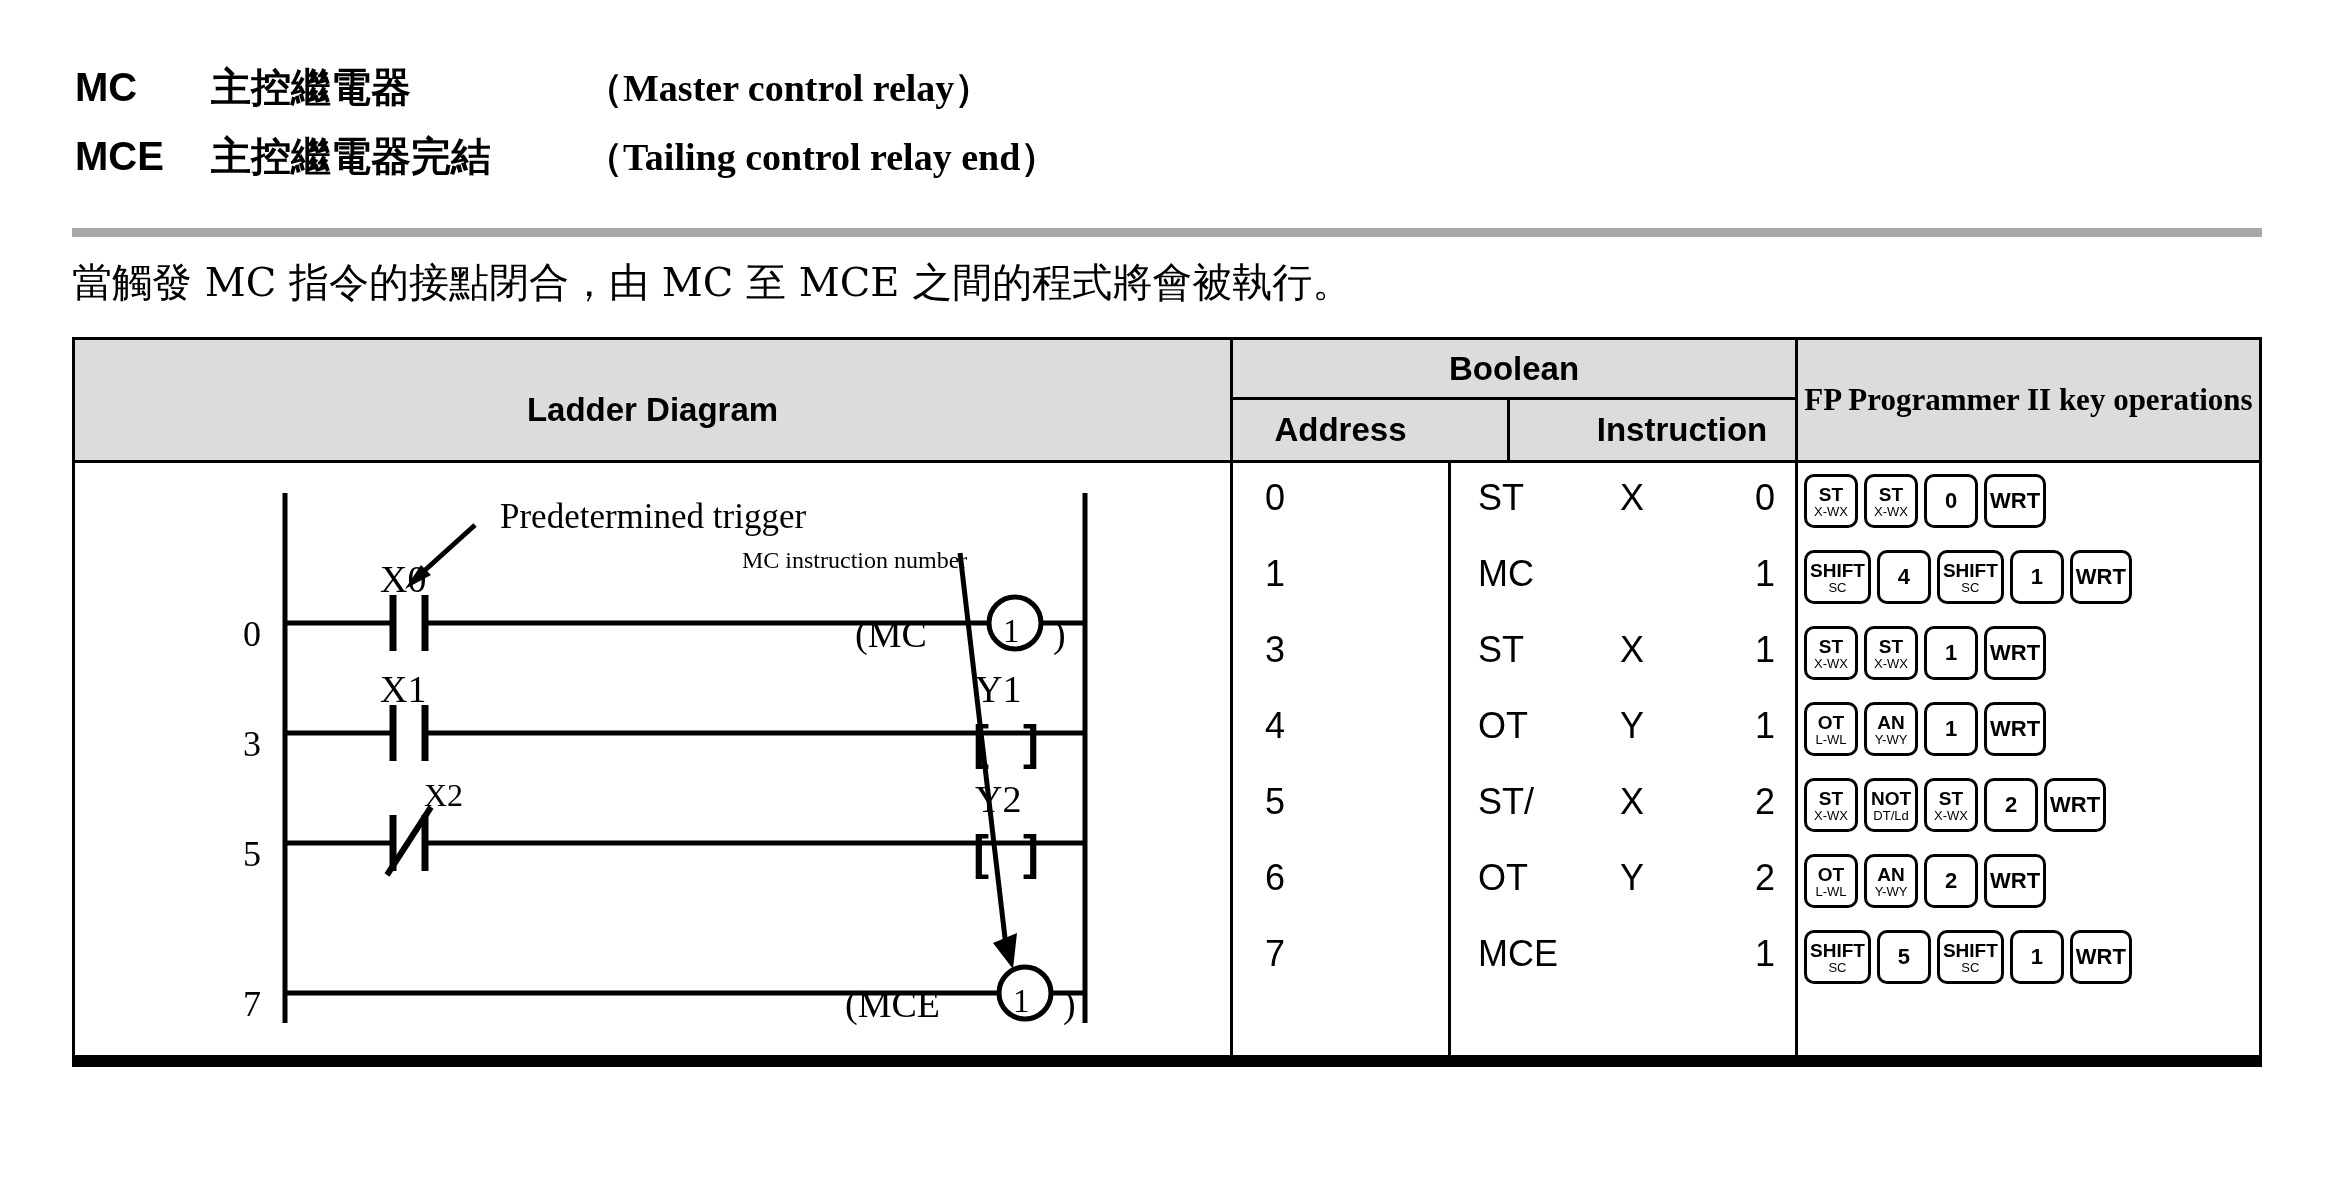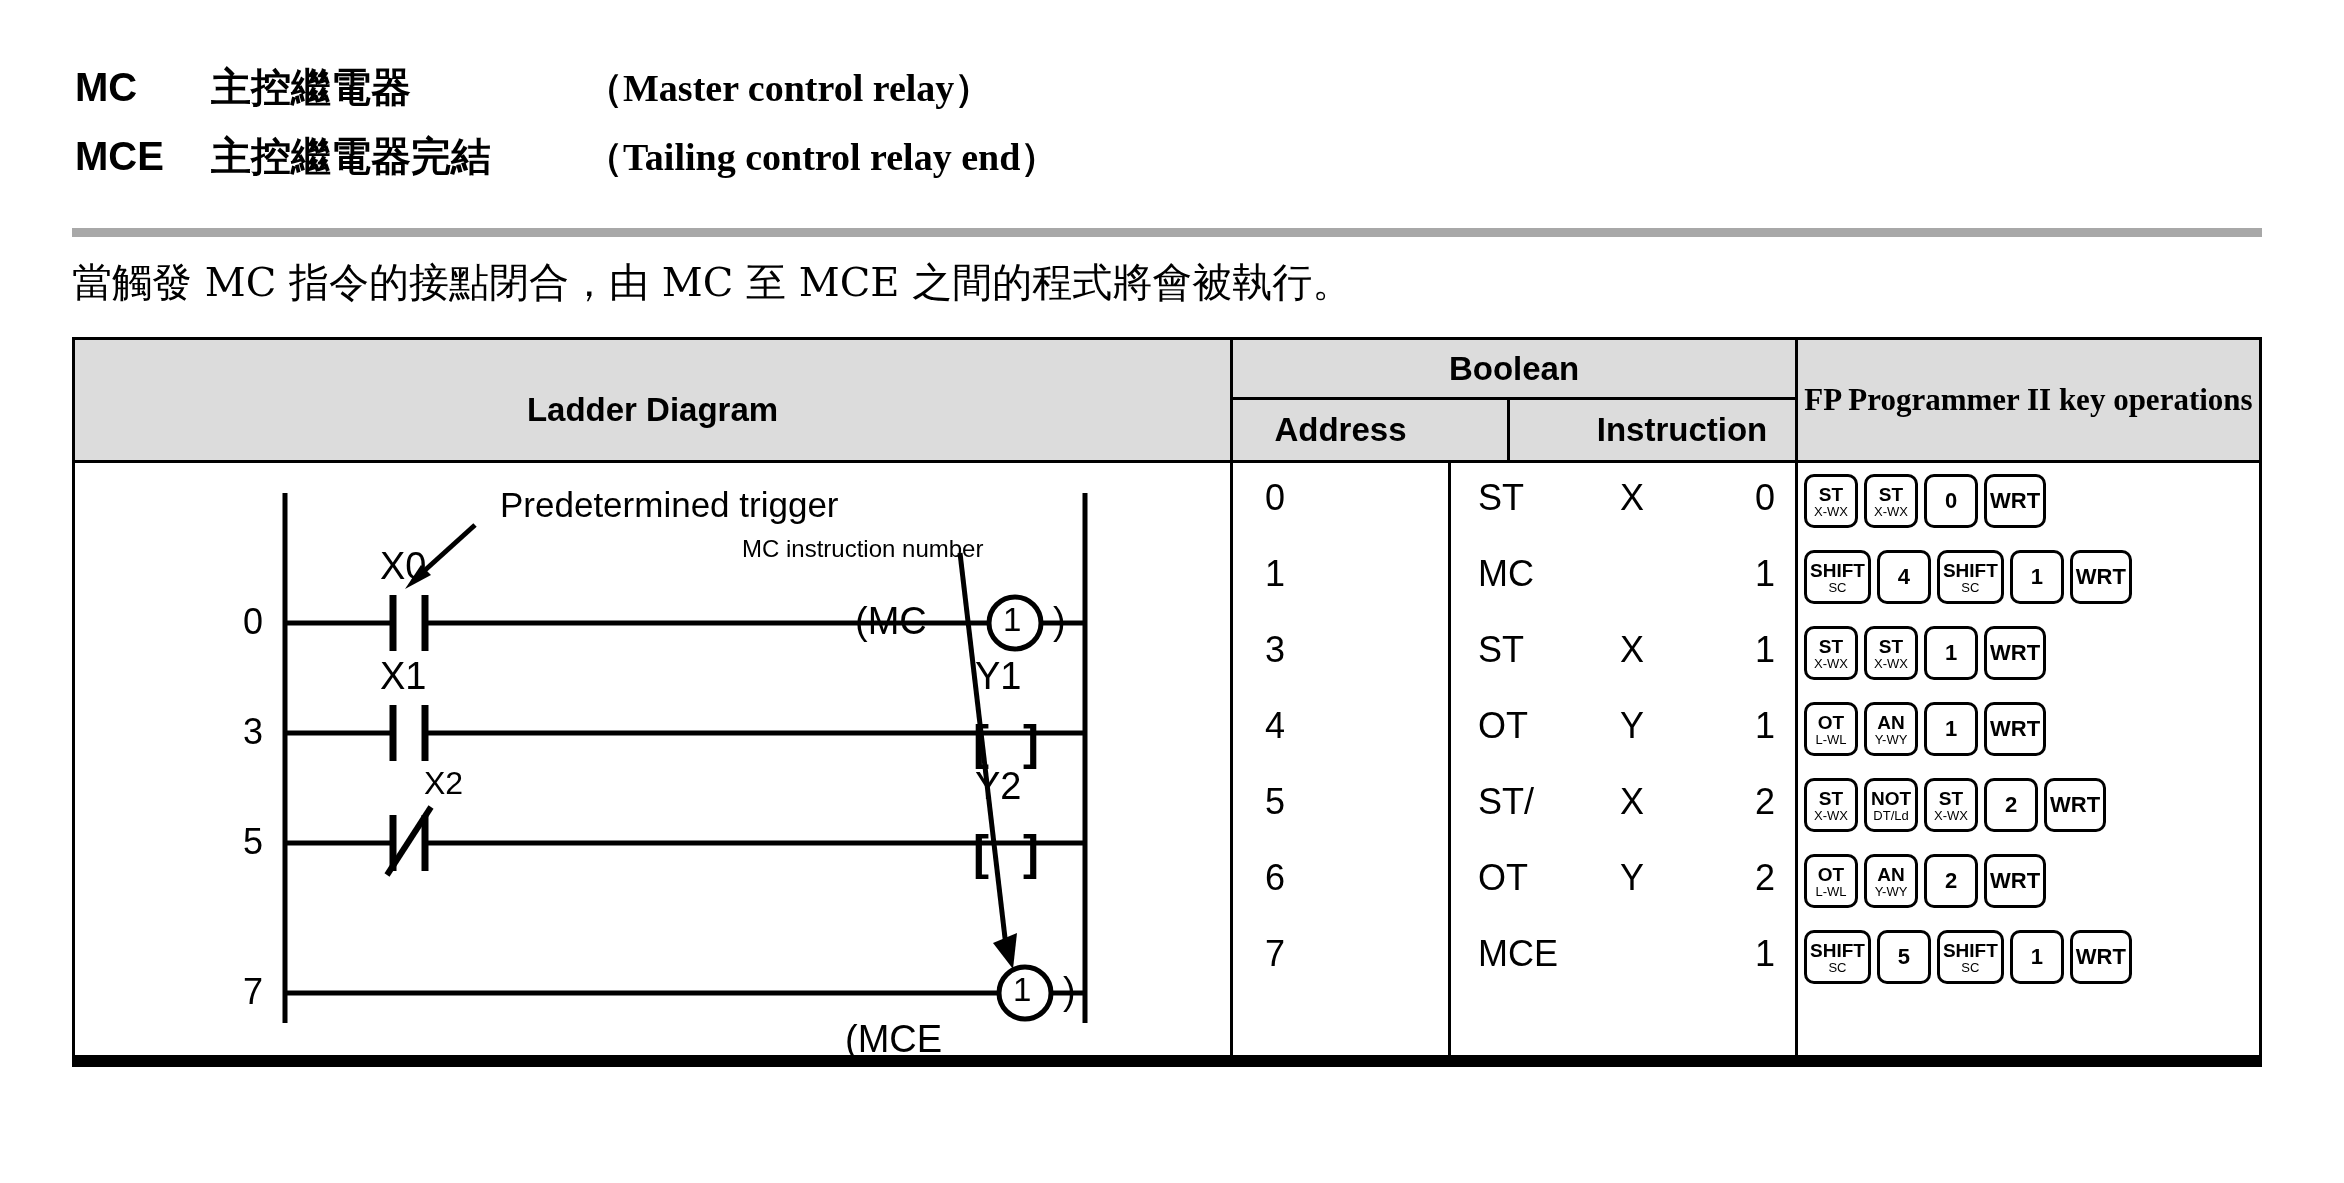--- a/index.html
+++ b/index.html
@@ -138,40 +138,40 @@
         <line x1="885" y1="90" x2="932" y2="492" stroke="#000" stroke-width="5"></line>
         <polygon points="938,506 942,470 918,480" fill="#000"></polygon>
 
         <text x="898" y="296" font-family="Liberation Sans, sans-serif" font-size="48" font-weight="bold">[</text>
         <text x="948" y="296" font-family="Liberation Sans, sans-serif" font-size="48" font-weight="bold">]</text>
 
         <text x="898" y="406" font-family="Liberation Sans, sans-serif" font-size="48" font-weight="bold">[</text>
         <text x="948" y="406" font-family="Liberation Sans, sans-serif" font-size="48" font-weight="bold">]</text>
       </svg>
 
-      <div style="position:absolute;left:0;top:0;width:1162px;height:604px;">
+      <div style="position:absolute;left:0;top:12px;width:1162px;height:604px;font-family:Liberation Serif, serif;">
         <span style="position:absolute;left:425px;top:22px;font-size:35px;">Predetermined trigger</span>
         <span style="position:absolute;left:640px;top:72px;font-size:24px;margin-left:27px;">MC instruction number</span>
 
         <span style="position:absolute;left:168px;top:138px;font-size:36px;">0</span>
         <span style="position:absolute;left:305px;top:82px;font-size:38px;">X0</span>
         <span style="position:absolute;left:780px;top:137px;font-size:38px;">(MC</span>
         <span style="position:absolute;left:928px;top:138px;font-size:33px;">1</span>
         <span style="position:absolute;left:978px;top:137px;font-size:38px;">)</span>
 
         <span style="position:absolute;left:168px;top:248px;font-size:36px;">3</span>
         <span style="position:absolute;left:305px;top:192px;font-size:38px;">X1</span>
         <span style="position:absolute;left:900px;top:192px;font-size:38px;">Y1</span>
 
         <span style="position:absolute;left:168px;top:358px;font-size:36px;">5</span>
         <span style="position:absolute;left:305px;top:302px;font-size:32px;margin-left:44px;">X2</span>
         <span style="position:absolute;left:900px;top:302px;font-size:38px;">Y2</span>
 
         <span style="position:absolute;left:168px;top:508px;font-size:36px;">7</span>
-        <span style="position:absolute;left:770px;top:507px;font-size:38px;margin-top:48px;">(MCE</span>
+        <span style="position:absolute;left:770px;top:507px;font-size:38px;">(MCE</span>
         <span style="position:absolute;left:938px;top:508px;font-size:33px;">1</span>
         <span style="position:absolute;left:988px;top:507px;font-size:38px;">)</span>
       </div>
     </div>
 
     <div class="rows" id="boolean-rows">
         <div class="row" style="top: 0px;">
           <span class="addr">0</span>
           <span class="ins">ST</span>
           <span class="opd">X</span>

